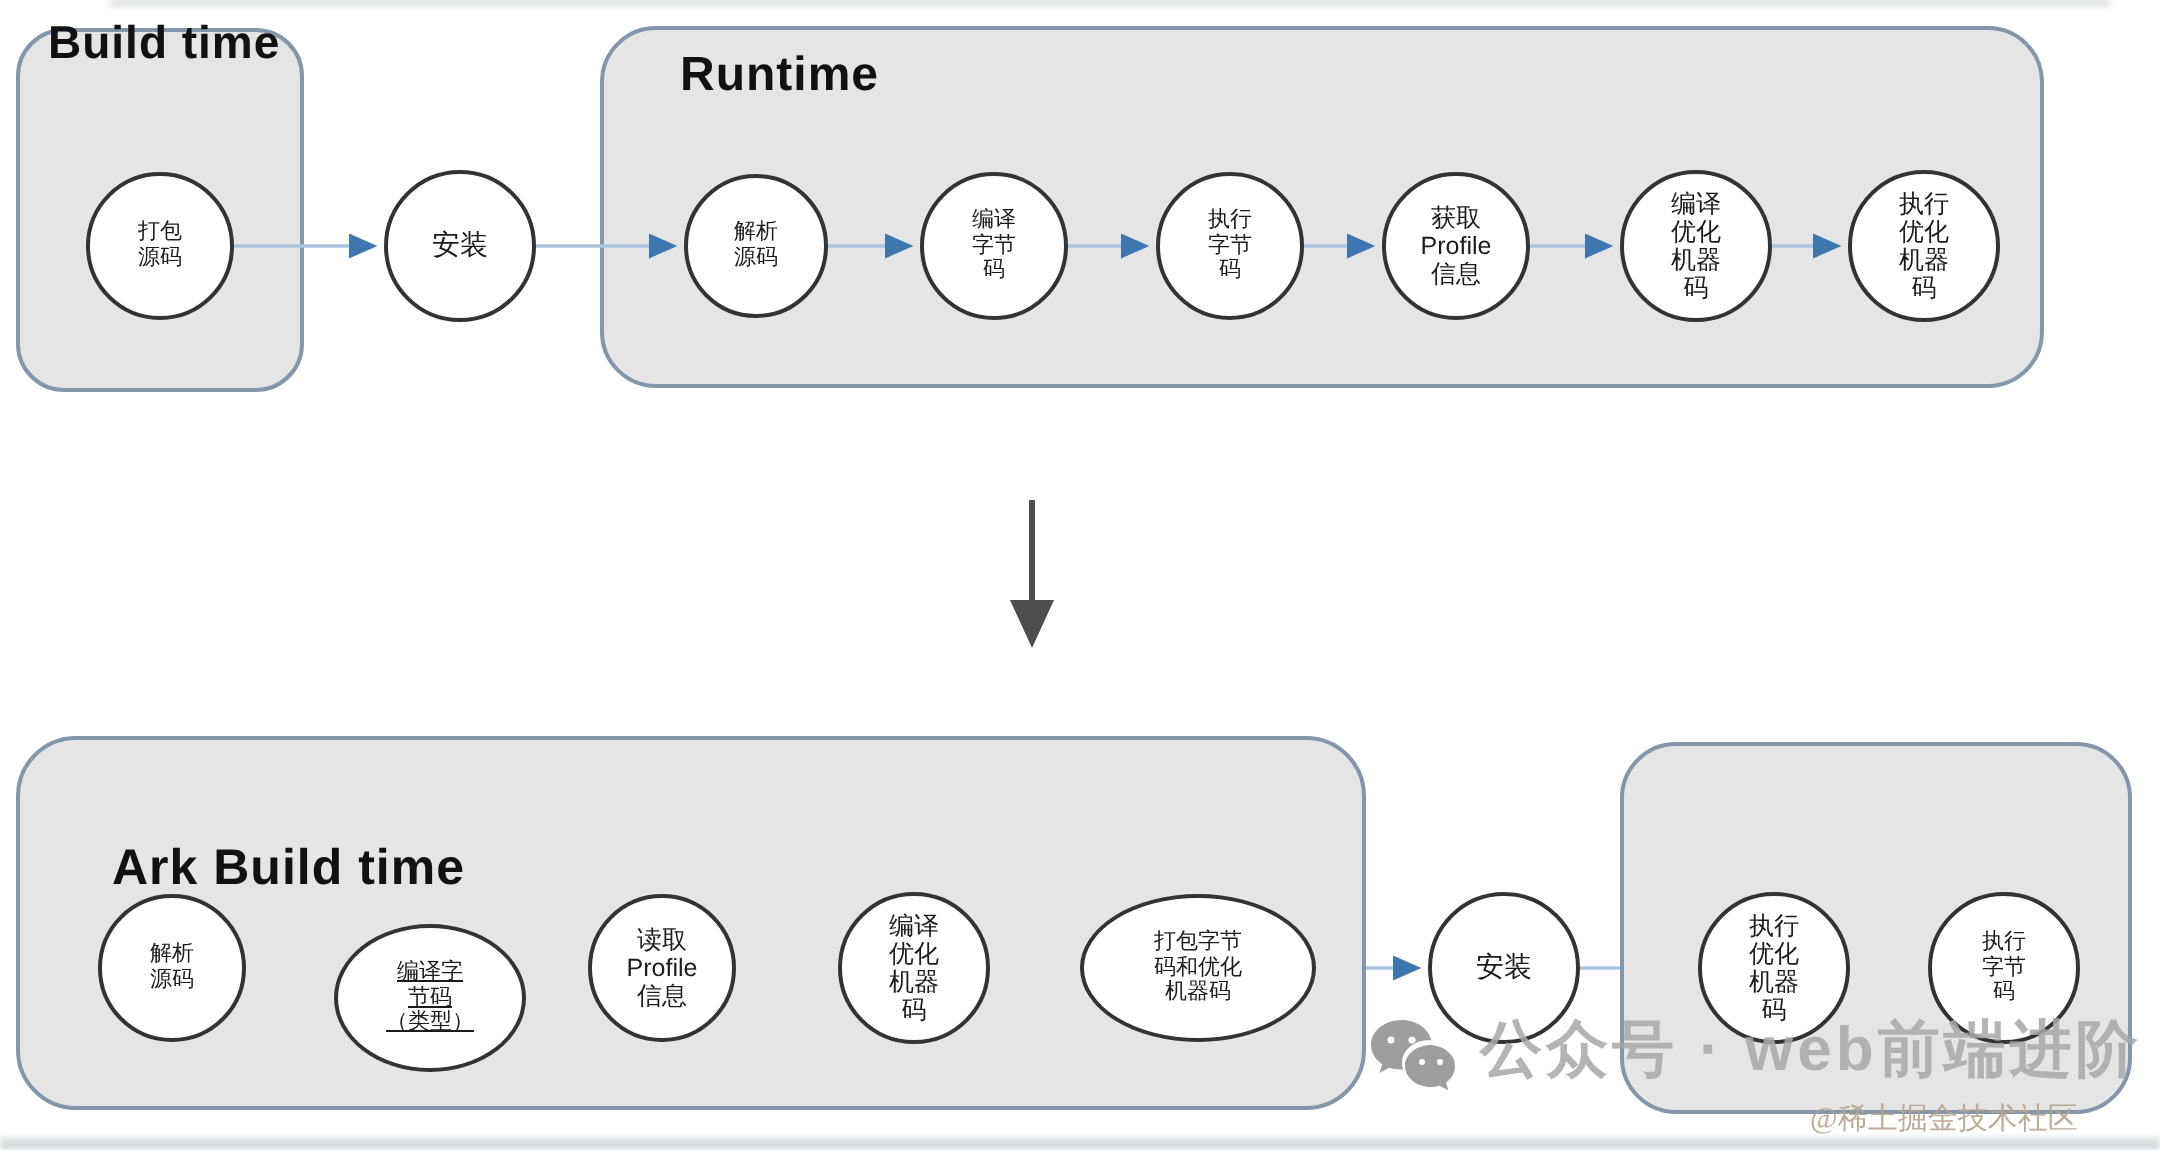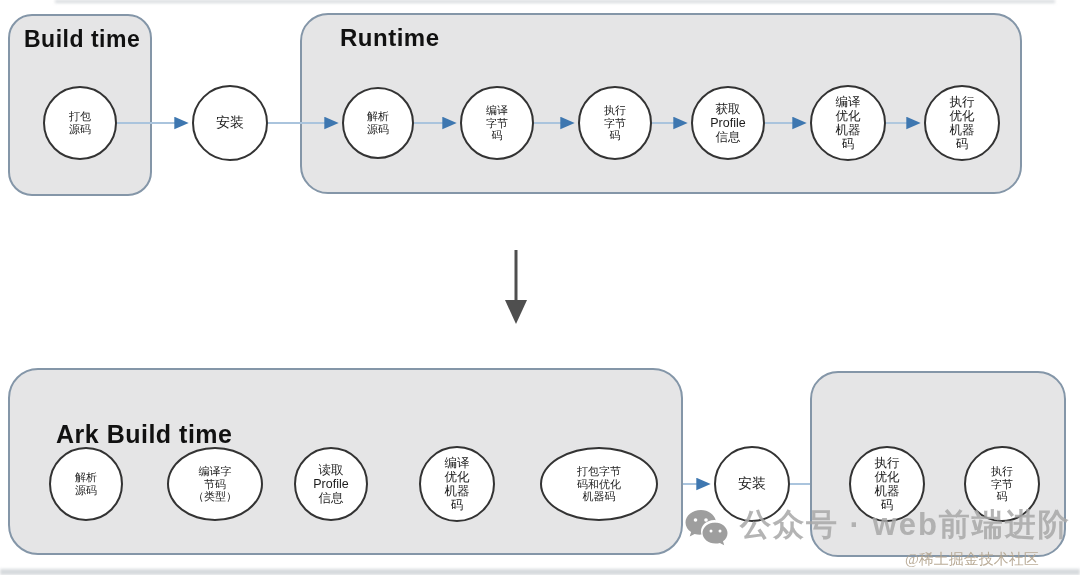--- a/index.html
+++ b/index.html
@@ -18,21 +18,21 @@
 </style>
 </head>
 <body>
 
 <div class="canvas">
 
   <div class="edge-artifact" style="left:55px;top:0;width:1000px;height:3px;"></div>
   <div class="edge-artifact" style="left:0;top:569px;width:1080px;height:6px;"></div>
 
   <div class="gbox" style="left:8px;top:14px;width:144px;height:182px;border-radius:24px;"></div>
-  <div class="gtitle" style="left:24px;top:26px;font-size:23px;">Build time</div>
+  <div class="gtitle" style="left:24px;top:8px;font-size:23px;">Build time</div>
 
   <div class="gbox" style="left:300px;top:13px;width:722px;height:181px;border-radius:28px;"></div>
   <div class="gtitle" style="left:340px;top:24px;font-size:24px;">Runtime</div>
 
   <svg class="overlay" width="1080" height="575" viewBox="0 0 1080 575">
     <defs>
       <marker id="ah" markerWidth="9" markerHeight="8" refX="6.5" refY="3.5" orient="auto">
         <path d="M0,0 L8,3.5 L0,7 z" fill="#3e77b0"></path>
       </marker>
     </defs>
@@ -80,21 +80,21 @@
 机器
 码</div>
 
   <div class="gbox" style="left:8px;top:368px;width:675px;height:187px;border-radius:30px;"></div>
   <div class="gtitle" style="left:56px;top:388px;font-size:25px;margin-top:32px;">Ark Build time</div>
 
   <div class="gbox" style="left:810px;top:371px;width:256px;height:186px;border-radius:28px;"></div>
 
   <div class="node" style="left:49px;top:447px;width:74px;height:74px;">解析
 源码</div>
-  <div class="node" style="left:167px;top:447px;width:96px;height:74px;">编译字
+  <div class="node" style="left:167px;top:462px;width:96px;height:74px;text-decoration:underline;">编译字
 节码
 （类型）</div>
   <div class="node small-txt" style="left:294px;top:447px;width:74px;height:74px;">读取
 Profile
 信息</div>
   <div class="node small-txt" style="left:419px;top:446px;width:76px;height:76px;">编译
 优化
 机器
 码</div>
   <div class="node" style="left:540px;top:447px;width:118px;height:74px;">打包字节

